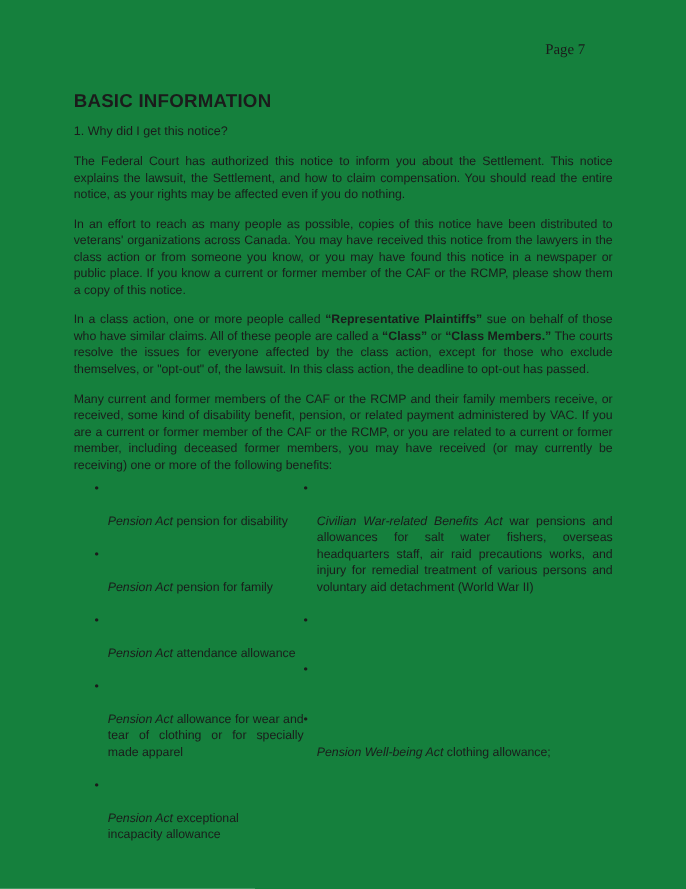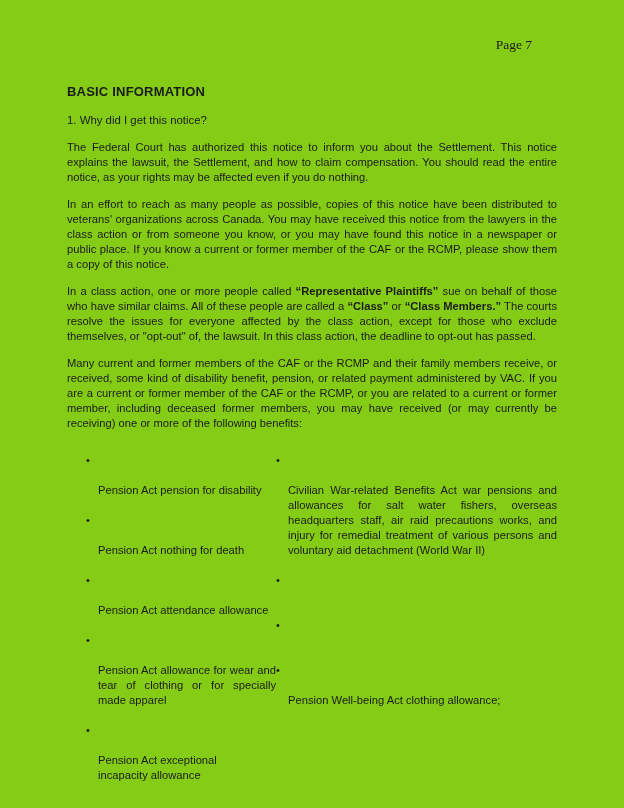--- a/index.html
+++ b/index.html
@@ -7,50 +7,50 @@
   body {
     width: 624px; height: 808px;
     font-family: "Liberation Sans", "DejaVu Sans", sans-serif;
     color: #1b1b1b;
     overflow: hidden;
   }
   .page {
     position: relative;
     width: 624px; height: 808px;
     padding: 36px 67px 0 67px;
-    background: #84cc16;
+    background: #15803d;
   }
   .page-number {
     font-family: "Liberation Serif", "DejaVu Serif", serif;
     font-size: 13.5px;
     line-height: 17px;
     text-align: right;
     padding-right: 25px;
     margin-bottom: 31px;
   }
   .section-heading {
-    font-size: 13px;
+    font-size: 17px;
     font-weight: bold;
     line-height: 15px;
     letter-spacing: 0.2px;
     margin-bottom: 14px;
   }
   .q-heading {
     font-size: 11.4px;
     font-weight: normal;
     line-height: 15px;
     margin-bottom: 12px;
   }
   p.body-text {
     font-size: 11.2px;
     line-height: 15px;
     text-align: justify;
     margin-bottom: 12px;
   }
-  p.pre-list { margin-bottom: 22px; }
+  p.pre-list { margin-bottom: 6px; }
   .benefits { display: flex; }
   .benefits ul { list-style: none; }
   .col-left  { width: 209px; }
   .col-right { width: 281px; }
   li.benefit-item {
     position: relative;
     font-size: 11.2px;
     line-height: 15px;
     text-align: justify;
     white-space: pre-line;
@@ -60,21 +60,21 @@
   .col-right li.benefit-item { padding-left: 12px; }
   .bullet {
     position: absolute;
     top: 0;
     font-size: 11.2px;
     line-height: 15px;
   }
   .col-left  .bullet { left: 19px; }
   .col-right .bullet { left: 0; }
   span.b { font-weight: bold; }
-  span.i { }
+  span.i { font-style: italic; }
 </style>
 </head>
 <body>
 
 <div class="page">
 
   <div class="page-number">Page 7</div>
 
   <div class="section-heading">BASIC INFORMATION</div>
 
@@ -92,21 +92,21 @@
 
   <div class="benefits">
 
     <ul class="col-left">
       <li class="benefit-item">
         <span class="bullet">•</span>
         <span class="li-text"><span class="i">Pension Act</span><span> pension for disability</span></span>
       </li>
       <li class="benefit-item">
         <span class="bullet">•</span>
-        <span class="li-text"><span class="i">Pension Act</span><span> nothing for death</span></span>
+        <span class="li-text"><span class="i">Pension Act</span><span> pension for family</span></span>
       </li>
       <li class="benefit-item">
         <span class="bullet">•</span>
         <span class="li-text"><span class="i">Pension Act</span><span> attendance allowance</span></span>
       </li>
       <li class="benefit-item">
         <span class="bullet">•</span>
         <span class="li-text"><span class="i">Pension Act</span><span> allowance for wear and tear of clothing or for specially made apparel</span></span>
       </li>
       <li class="benefit-item">

